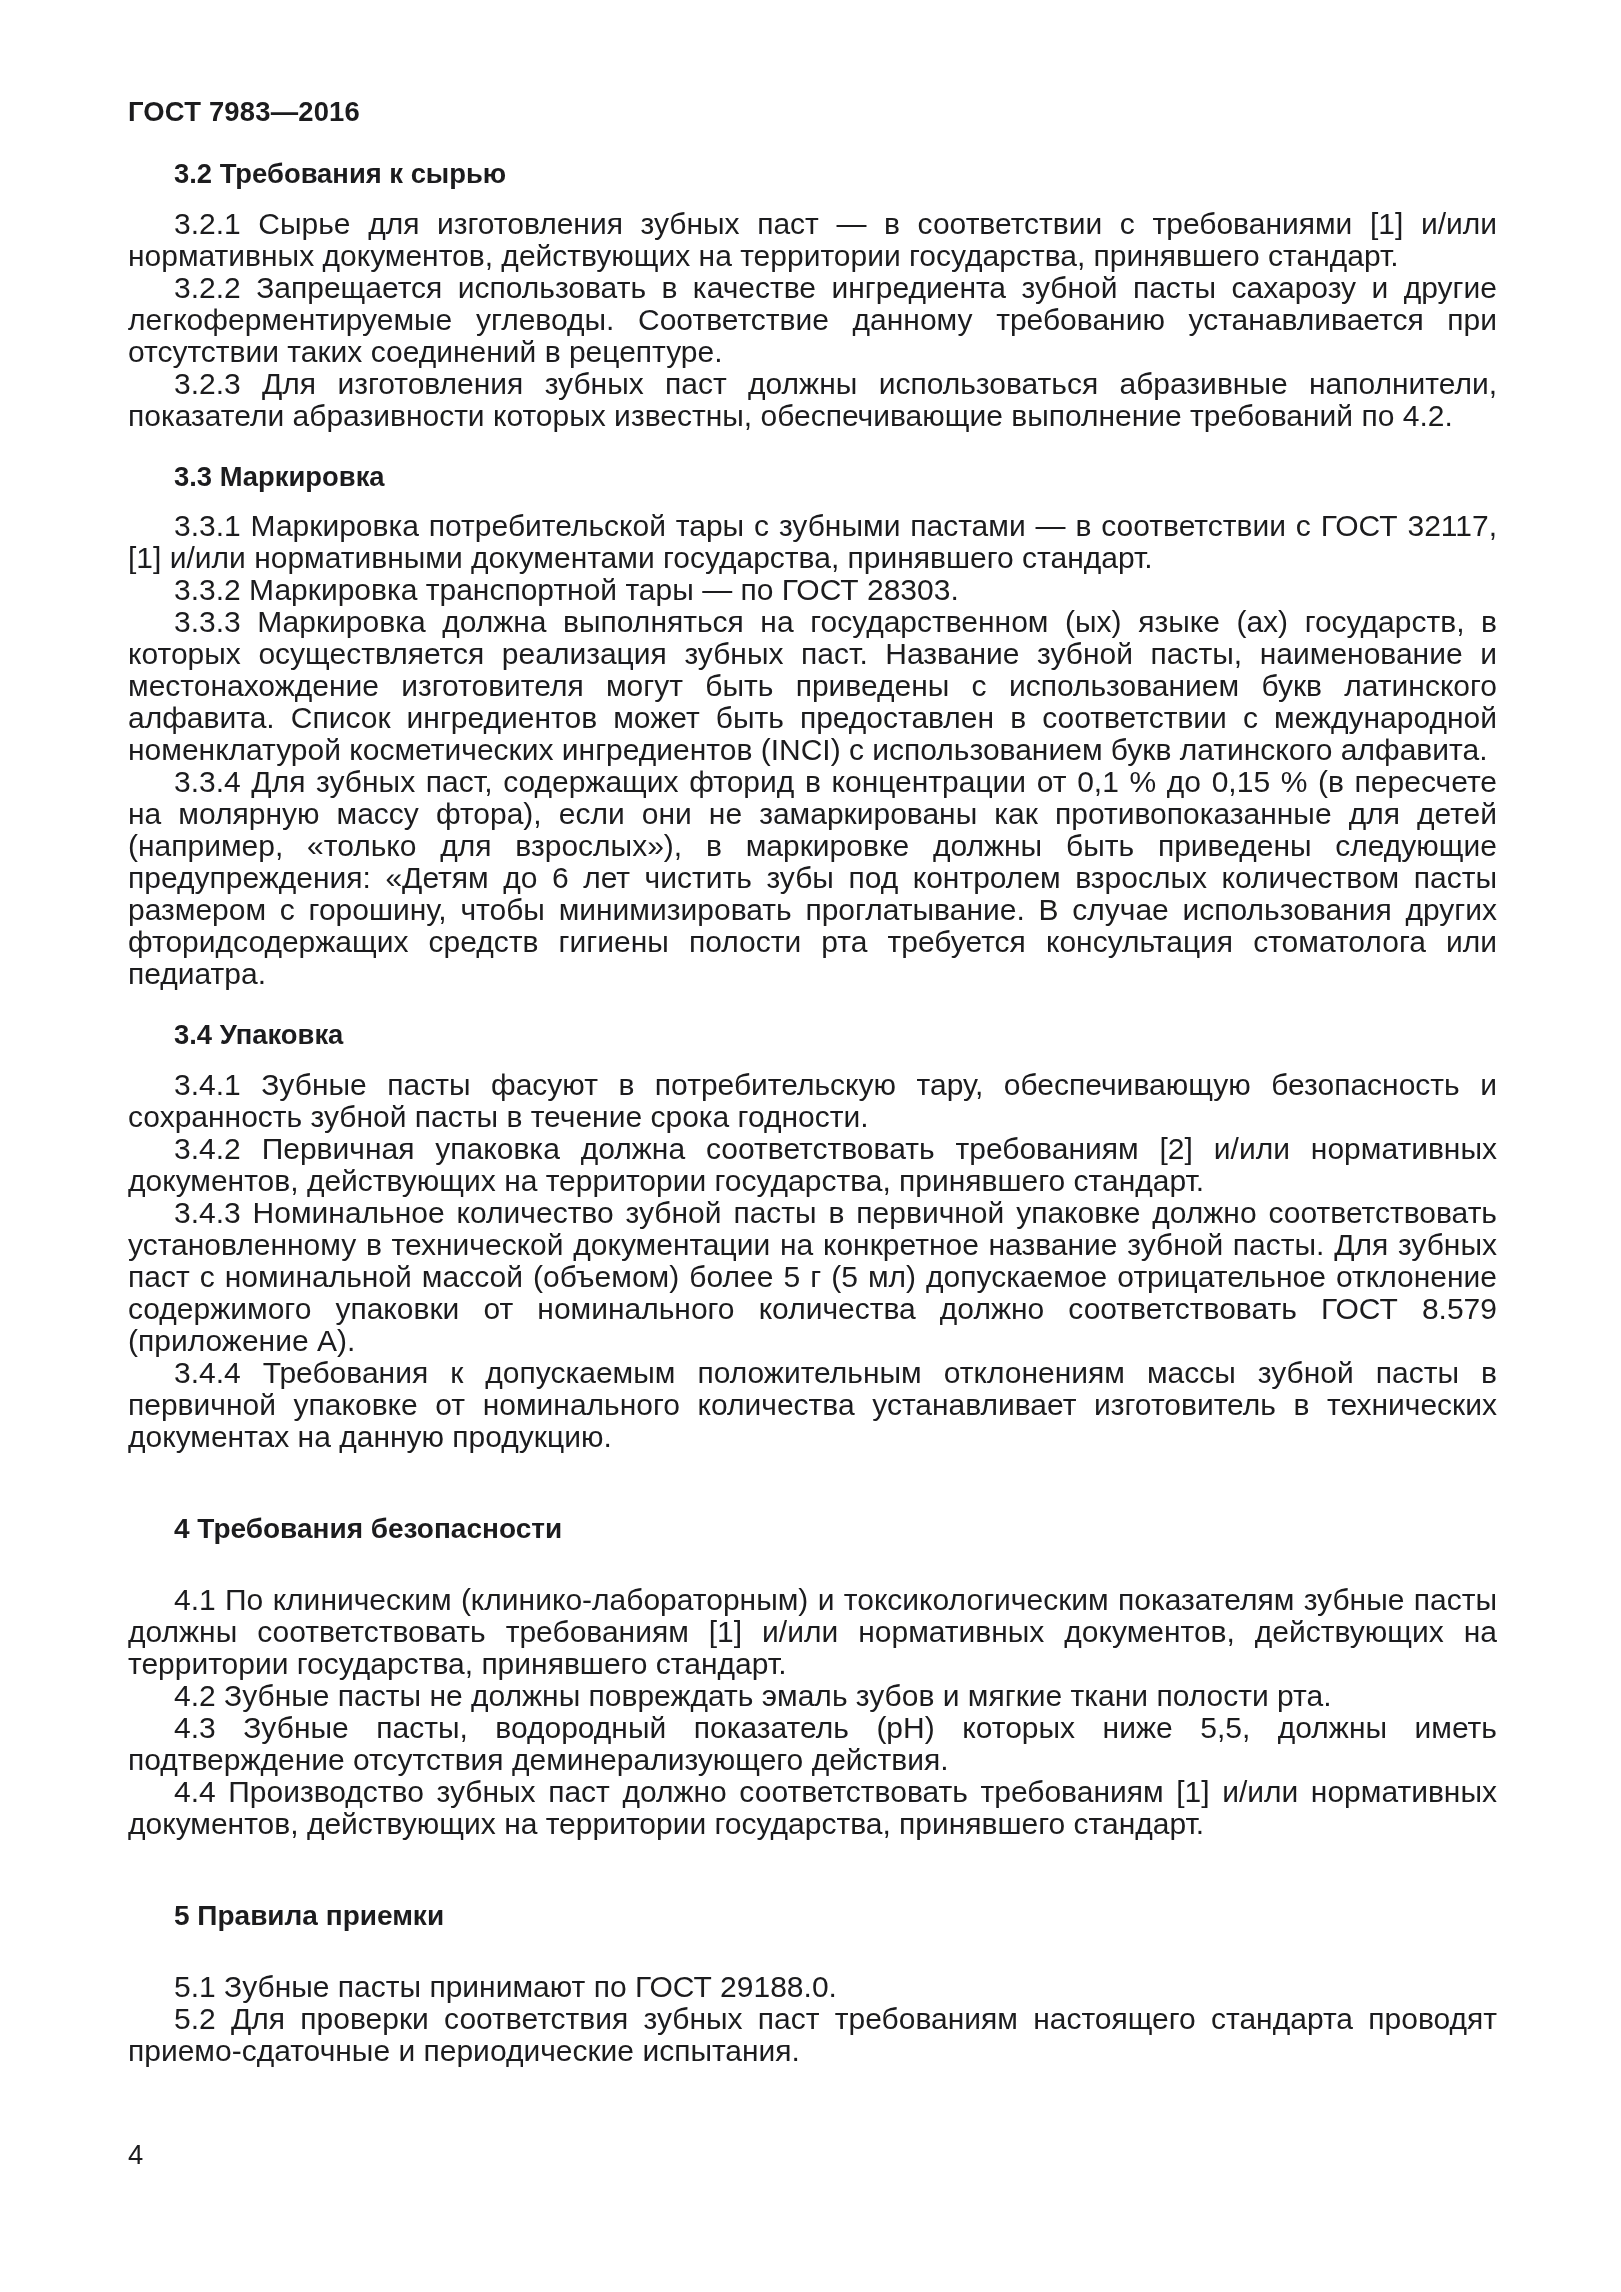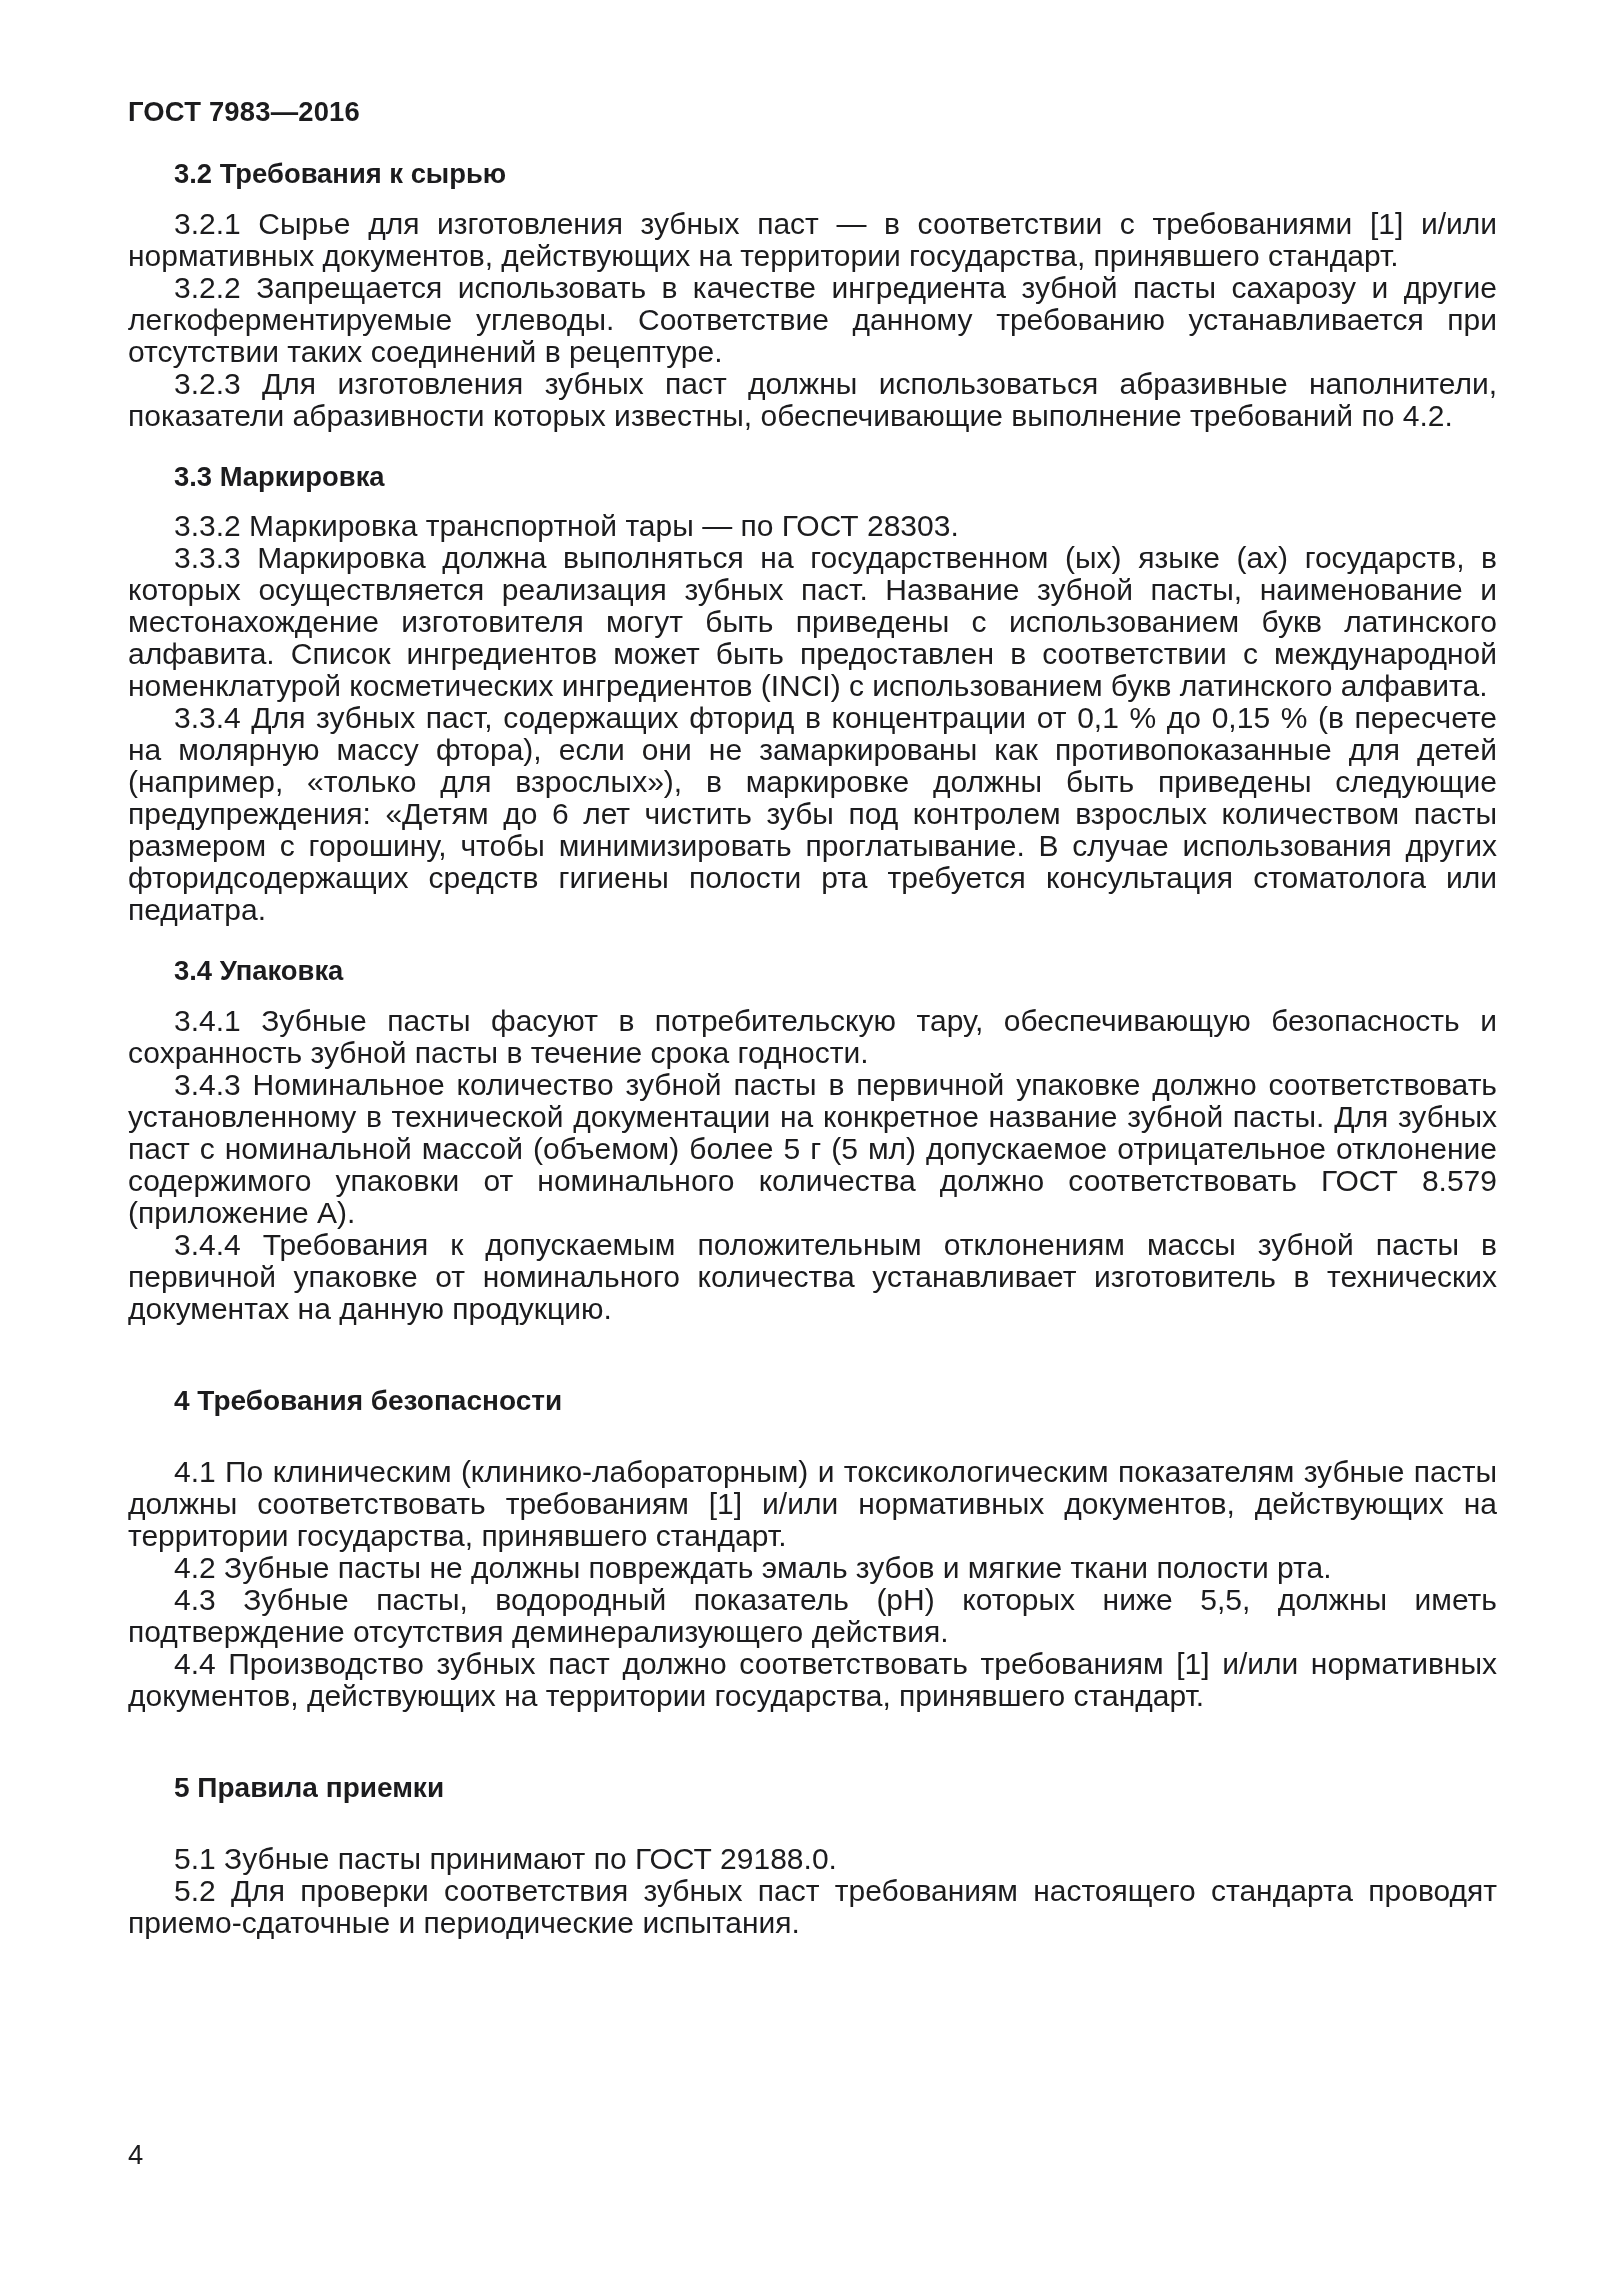--- a/index.html
+++ b/index.html
@@ -67,26 +67,28 @@
   <div class="doc-number">ГОСТ 7983—2016</div>
 
   <div class="content">
 
     <h3 class="subheading first">3.2 Требования к сырью</h3>
     <p class="para">3.2.1 Сырье для изготовления зубных паст — в соответствии с требованиями [1] и/или нормативных документов, действующих на территории государства, принявшего стандарт.</p>
     <p class="para">3.2.2 Запрещается использовать в качестве ингредиента зубной пасты сахарозу и другие легкоферментируемые углеводы. Соответствие данному требованию устанавливается при отсутствии таких соединений в рецептуре.</p>
     <p class="para">3.2.3 Для изготовления зубных паст должны использоваться абразивные наполнители, показатели абразивности которых известны, обеспечивающие выполнение требований по 4.2.</p>
 
     <h3 class="subheading">3.3 Маркировка</h3>
+    <p class="para">3.3.1 Маркировка потребительской тары с зубными пастами — в соответствии с ГОСТ 32117, [1] и/или нормативными документами государства, принявшего стандарт.</p>
     <p class="para">3.3.2 Маркировка транспортной тары — по ГОСТ 28303.</p>
     <p class="para">3.3.3 Маркировка должна выполняться на государственном (ых) языке (ах) государств, в которых осуществляется реализация зубных паст. Название зубной пасты, наименование и местонахождение изготовителя могут быть приведены с использованием букв латинского алфавита. Список ингредиентов может быть предоставлен в соответствии с международной номенклатурой косметических ингредиентов (INCI) с использованием букв латинского алфавита.</p>
     <p class="para">3.3.4 Для зубных паст, содержащих фторид в концентрации от 0,1 % до 0,15 % (в пересчете на молярную массу фтора), если они не замаркированы как противопоказанные для детей (например, «только для взрослых»), в маркировке должны быть приведены следующие предупреждения: «Детям до 6 лет чистить зубы под контролем взрослых количеством пасты размером с горошину, чтобы минимизировать проглатывание. В случае использования других фторидсодержащих средств гигиены полости рта требуется консультация стоматолога или педиатра.</p>
 
     <h3 class="subheading">3.4 Упаковка</h3>
     <p class="para">3.4.1 Зубные пасты фасуют в потребительскую тару, обеспечивающую безопасность и сохранность зубной пасты в течение срока годности.</p>
+    <p class="para">3.4.2 Первичная упаковка должна соответствовать требованиям [2] и/или нормативных документов, действующих на территории государства, принявшего стандарт.</p>
     <p class="para">3.4.3 Номинальное количество зубной пасты в первичной упаковке должно соответствовать установленному в технической документации на конкретное название зубной пасты. Для зубных паст с номинальной массой (объемом) более 5 г (5 мл) допускаемое отрицательное отклонение содержимого упаковки от номинального количества должно соответствовать ГОСТ 8.579 (приложение А).</p>
     <p class="para">3.4.4 Требования к допускаемым положительным отклонениям массы зубной пасты в первичной упаковке от номинального количества устанавливает изготовитель в технических документах на данную продукцию.</p>
 
     <h2 class="mainheading">4 Требования безопасности</h2>
     <p class="para">4.1 По клиническим (клинико-лабораторным) и токсикологическим показателям зубные пасты должны соответствовать требованиям [1] и/или нормативных документов, действующих на территории государства, принявшего стандарт.</p>
     <p class="para">4.2 Зубные пасты не должны повреждать эмаль зубов и мягкие ткани полости рта.</p>
     <p class="para">4.3 Зубные пасты, водородный показатель (pH) которых ниже 5,5, должны иметь подтверждение отсутствия деминерализующего действия.</p>
     <p class="para">4.4 Производство зубных паст должно соответствовать требованиям [1] и/или нормативных документов, действующих на территории государства, принявшего стандарт.</p>
 
     <h2 class="mainheading">5 Правила приемки</h2>

